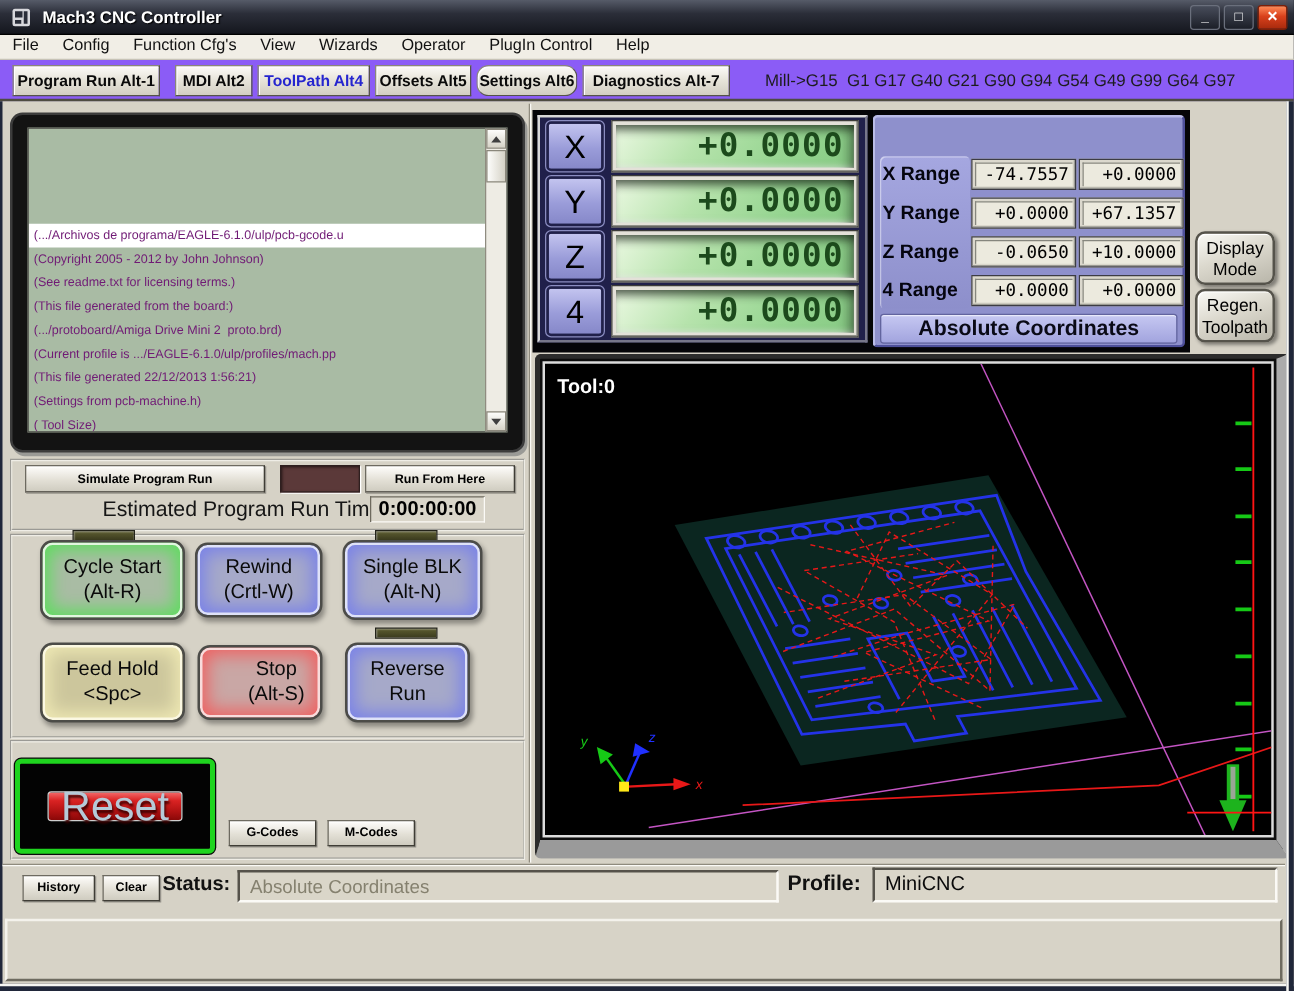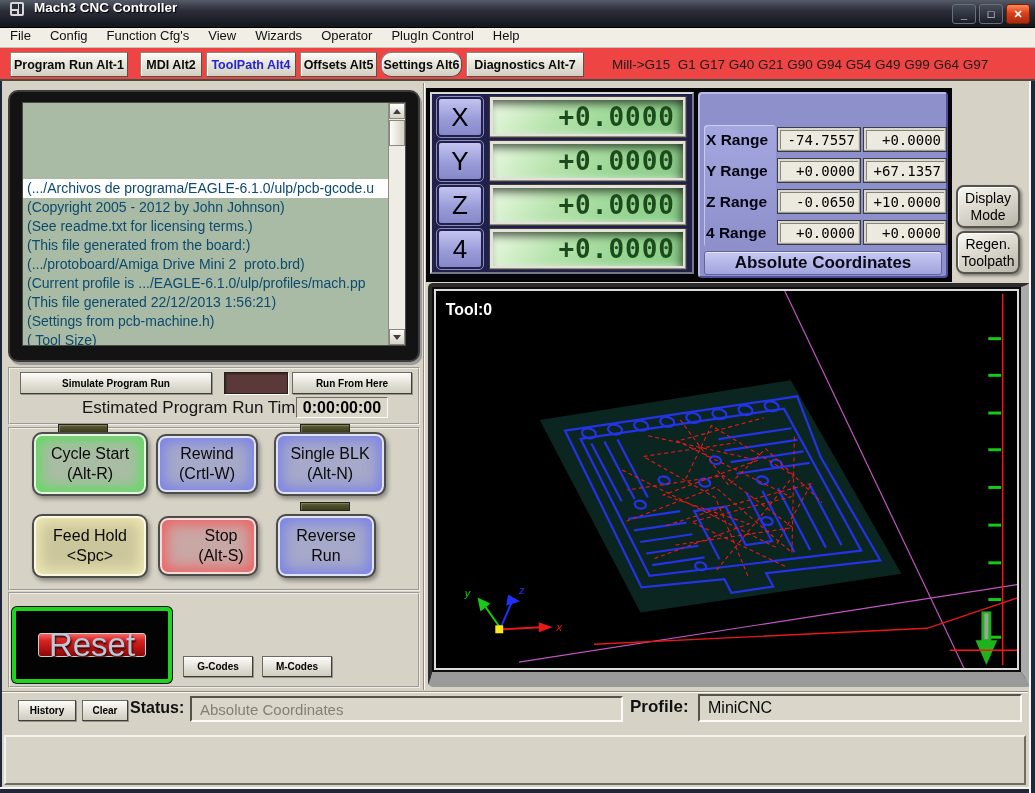--- a/index.html
+++ b/index.html
@@ -3,35 +3,35 @@
 <meta charset="utf-8">
 <style>
   * { margin:0; padding:0; box-sizing:border-box; }
   html,body { width:1035px; height:793px; overflow:hidden; background:#10131c;
     font-family:"Liberation Sans", sans-serif; }
   .abs { position:absolute; }
 
   
   .titlebar { left:0; top:0; width:1035px; height:28px;
     background:linear-gradient(180deg,#565b68 0%,#2b2e39 40%,#14161d 100%);
-    display:flex; align-items:flex-start; border-bottom:1px solid #000; }
+    display:flex; align-items:center; border-bottom:1px solid #000; }
   .app-icon { width:18px; height:18px; margin:0 8px 0 8px; }
   .title-text { color:#fff; font-size:13.5px; font-weight:bold; text-shadow:1px 1px 1px #000; }
   .win-btns { position:absolute; right:5px; top:4px; display:flex; gap:3px; }
   .win-btn { width:24px; height:20px; border-radius:3px; border:1px solid #6a6f7c;
     background:linear-gradient(180deg,#474c5a 0%,#1c1f28 100%);
     color:#fff; font-size:11px; font-weight:bold; text-align:center; line-height:18px; }
   .win-btn.close { background:linear-gradient(180deg,#ff8a57 0%,#d9411c 45%,#a82a0d 100%); border-color:#7c1f08; }
 
   .menubar { left:0; top:28px; width:1035px; height:20px; background:#f1eee6;
     border-bottom:1px solid #c7c3b6; display:flex; gap:19px;
     padding-left:10px; font-size:13px; color:#111; position:absolute; }
   .menu-item { cursor:default; }
 
-  .tabbar { left:0; top:48px; width:1035px; height:33px; background:#ef4444;
+  .tabbar { left:0; top:48px; width:1035px; height:33px; background:#8b5cf6;
     border-bottom:2px solid #4e4b42; position:absolute; }
   .tab { position:absolute; top:4px; height:25px;
     background:linear-gradient(180deg,#fcfbf8 0%,#e8e5db 45%,#d2cec2 100%);
     border:1px solid #8a8779; border-right-color:#55524a; border-bottom-color:#55524a;
     box-shadow:inset 1px 1px 0 #fff; display:flex; align-items:center; justify-content:center;
     font-size:12.5px; font-weight:bold; color:#0a0a0a; }
   .tab.active { color:#2525cf; }
   .modes-readout { position:absolute; left:612px; top:9px; font-size:13.5px; color:#1c1c1c; white-space:pre; }
 
   .main { left:0; top:81px; width:1035px; height:712px; background:#d6d2c6; position:absolute; }
@@ -41,21 +41,21 @@
   .v-groove { left:423px; top:2px; width:2px; height:607px; border-left:1px solid #8f8b7e; border-right:1px solid #fbfaf6; }
   .h-groove { left:2px; top:610px; width:1026px; height:2px; border-top:1px solid #8f8b7e; border-bottom:1px solid #fbfaf6; }
   .groove { border:2px groove #efede6; }
 
   
   .gcode-bezel { left:8px; top:9px; width:412px; height:272px; background:#131313;
     border-radius:10px; border:2px solid #3c3c3c; box-shadow:2px 3px 0 #9a9a96; }
   .gcode-screen { position:absolute; left:12px; top:10px; right:12px; bottom:14px;
     background:#a9bba4; border:1px solid #4a4a46; display:flex; }
   .gcode-lines { flex:1; overflow:hidden; padding-top:76px; }
-  .gl { height:19px; line-height:19px; font-size:14px; color:#0c4a6e; padding-left:4px;
+  .gl { height:19px; line-height:19px; font-size:10px; color:#701a75; padding-left:4px;
     white-space:pre; overflow:hidden; }
   .gl.sel { background:#ffffff; }
   .gc-scrollbar { width:17px; background:#eeece4; border-left:1px solid #8f8c80;
     position:relative; }
   .sb-btn { position:absolute; left:0; width:16px; height:16px;
     background:linear-gradient(180deg,#fdfdfb,#d5d2c6); border:1px solid #8a877b;
     display:flex; align-items:center; justify-content:center; }
   .sb-up { top:0; } .sb-down { bottom:0; }
   .tri-up { width:0; height:0; border-left:4px solid transparent; border-right:4px solid transparent; border-bottom:5px solid #3f3f3f; }
   .tri-down { width:0; height:0; border-left:4px solid transparent; border-right:4px solid transparent; border-top:5px solid #3f3f3f; }

